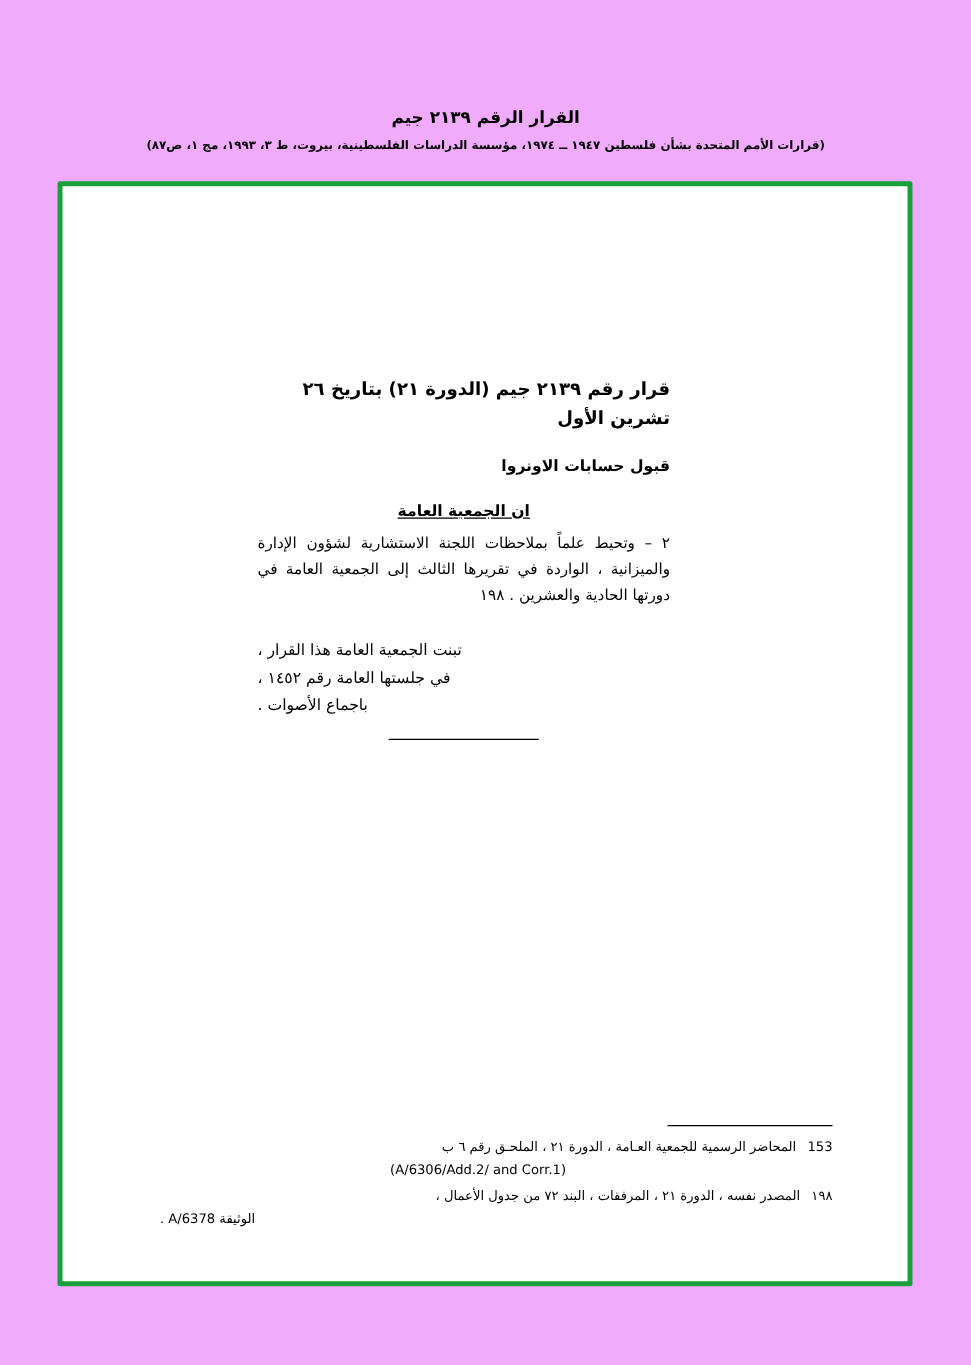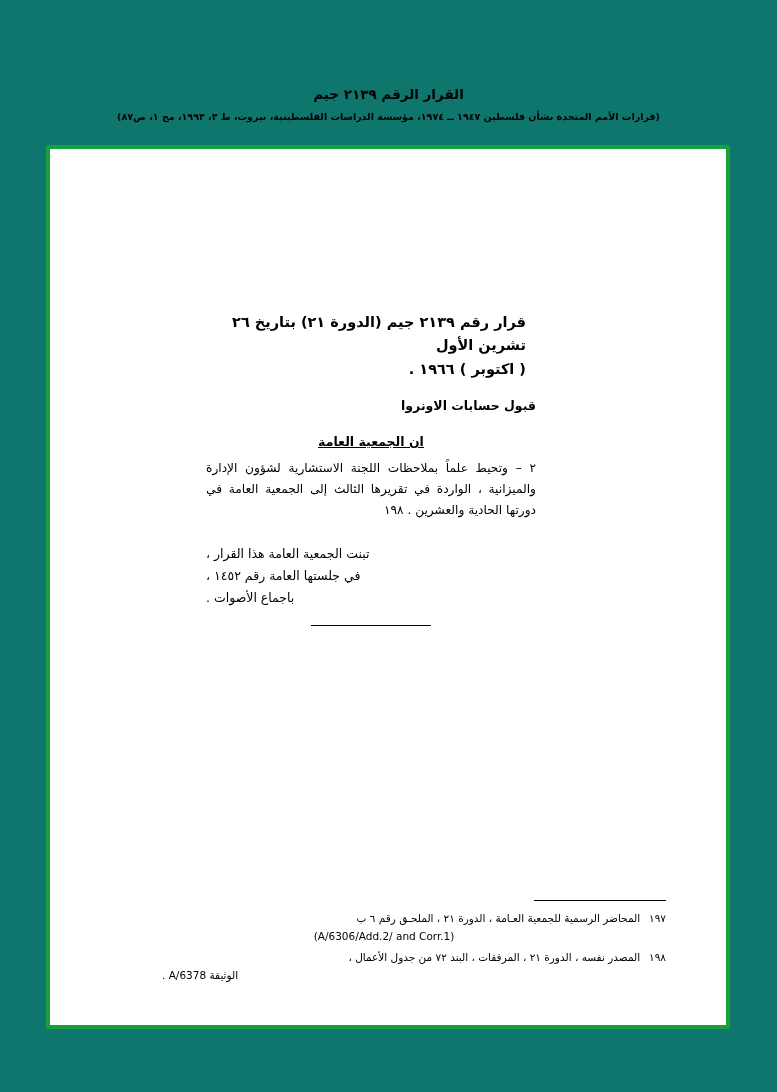--- a/index.html
+++ b/index.html
@@ -12,21 +12,21 @@
     height: 1092px;
     font-family: "DejaVu Sans", "Liberation Sans", sans-serif;
     color: #000000;
     position: relative;
     overflow: hidden;
   }
 
   .page {
     position: absolute;
     inset: 0;
-    background: #0f766e;
+    background: #f0abfc;
   }
 
   
   .doc-header {
     position: absolute;
     top: 86px;
     left: 0;
     right: 0;
     text-align: center;
   }
@@ -72,21 +72,21 @@
     left: 156px;
     width: 330px;
     direction: rtl;
     text-align: right;
   }
 
   .res-heading {
     font-size: 14.5px;
     font-weight: bold;
     line-height: 1.62;
-    margin: 10px;
+    margin: 0;
   }
   .res-heading .line2 {
     display: block;
   }
 
   .res-subtitle {
     font-size: 12.5px;
     font-weight: bold;
     margin-top: 16px;
     line-height: 1.5;
@@ -165,40 +165,38 @@
     direction: ltr;
     font-size: 10.5px;
     margin-top: 1px;
   }
   .fn-sub-r {
     display: block;
     text-align: left;
     direction: rtl;
     font-size: 10.5px;
     margin-top: 1px;
-    margin-left: 34px;
   }
 </style>
 </head>
 <body>
 
 <div class="page">
 
   <div class="doc-header">
     <div class="res-title">القرار الرقم ٢١٣٩   جيم</div>
     <div class="source-line">(قرارات الأمم المتحدة بشأن فلسطين ١٩٤٧ ــ ١٩٧٤، مؤسسة الدراسات الفلسطينية، بيروت، ط ٣، ١٩٩٣، مج ١، ص٨٧)</div>
   </div>
 
   <div class="green-frame">
     <div class="frame-inner">
 
       <div class="body-block">
         <div class="res-heading">
           <span>قرار رقم ٢١٣٩ جيم (الدورة ٢١) بتاريخ ٢٦ تشرين الأول</span>
-          <span class="line2">( اكتوبر ) ١٩٦٦ .</span>
         </div>
 
         <div class="res-subtitle">قبول حسابات الاونروا</div>
 
         <div class="assembly-line">ان الجمعية العامة</div>
 
         <div class="para">٢ – وتحيط علماً بملاحظات اللجنة الاستشارية لشؤون الإدارة والميزانية ، الواردة في تقريرها الثالث إلى الجمعية العامة في دورتها الحادية والعشرين . ١٩٨</div>
 
         <div class="closing">
           <div>تبنت الجمعية العامة هذا القرار ،</div>
@@ -207,21 +205,21 @@
         </div>
 
         <div class="rule-short"></div>
       </div>
 
       <div class="footnotes">
         <div class="fn-rule"></div>
         <div class="fn-wrap">
 
           <div class="fn-item">
-            <span class="fn-num">١٩٧</span>
+            <span class="fn-num">153</span>
             <span class="fn-text">
               <span>المحاضر الرسمية للجمعية العـامة ، الدورة ٢١ ، الملحـق رقم ٦ ب</span>
               <span class="fn-sub">(A/6306/Add.2/ and Corr.1)</span>
             </span>
           </div>
 
           <div class="fn-item">
             <span class="fn-num">١٩٨</span>
             <span class="fn-text">
               <span>المصدر نفسه ، الدورة ٢١ ، المرفقات ، البند ٧٢ من جدول الأعمال ،</span>

